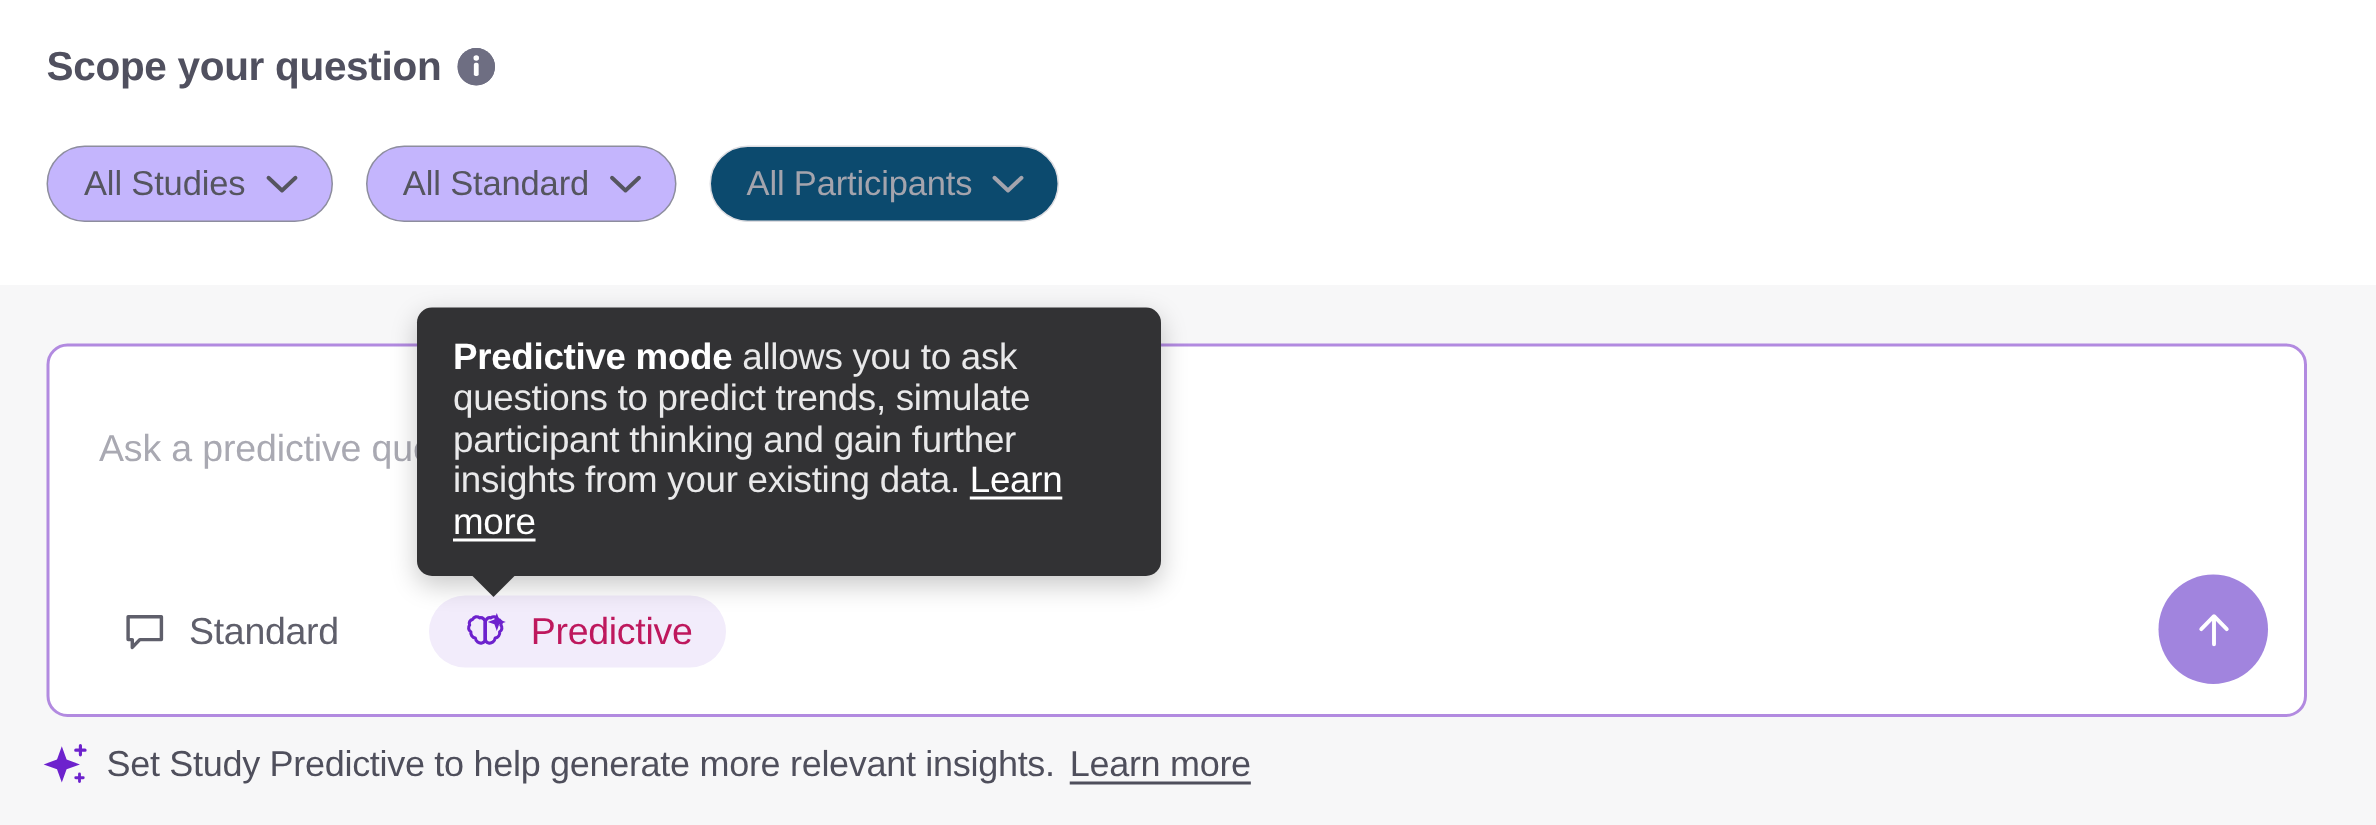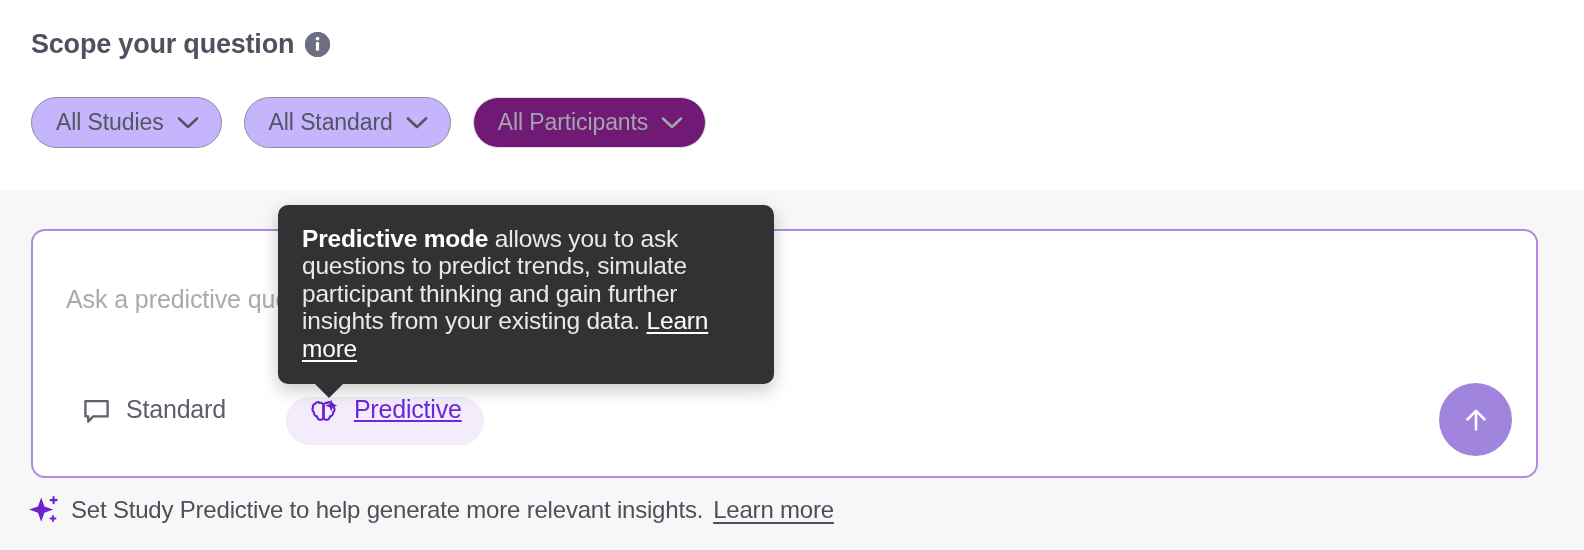--- a/index.html
+++ b/index.html
@@ -72,21 +72,21 @@
     gap: 13px;
     padding: 0 22px 0 24px;
     cursor: pointer;
     color: #55555f;
     font-size: 23px;
     white-space: nowrap;
   }
   .pill .pill-label { line-height: 1; letter-spacing: -0.1px; }
 
   .pill.disabled {
-    background: #701a75;
+    background: #0c4a6e;
     border-color: #dcdce1;
     color: #a4a4ad;
     cursor: default;
   }
 
   .chev { display: block; flex-shrink: 0; }
 
   
   .composer-area {
     position: absolute;
@@ -119,38 +119,38 @@
   .mode-row {
     position: absolute;
     left: 45px; top: 166px;
     display: flex;
     align-items: center;
     gap: 38px;
   }
 
   .mode-chip {
     display: flex;
+    align-items: center;
     gap: 15px;
     height: 48px;
     padding: 0 22px;
     border-radius: 24px;
     cursor: pointer;
     white-space: nowrap;
   }
   .mode-chip .mode-label {
     font-size: 25px;
     line-height: 1;
     letter-spacing: -0.2px;
   }
 
   .mode-chip.standard { color: #5f5f6b; padding-left: 4px; }
   .mode-chip.predictive {
     background: #f2ecfb;
-    color: #6d28d9;
-    text-decoration: underline;
+    color: #be185d;
   }
   .mode-chip.predictive .mode-label { font-weight: 400; }
 
   .send-button {
     position: absolute;
     right: 24px; top: 152px;
     width: 73px; height: 73px;
     border-radius: 50%;
     background: #a184de;
     border: none;

